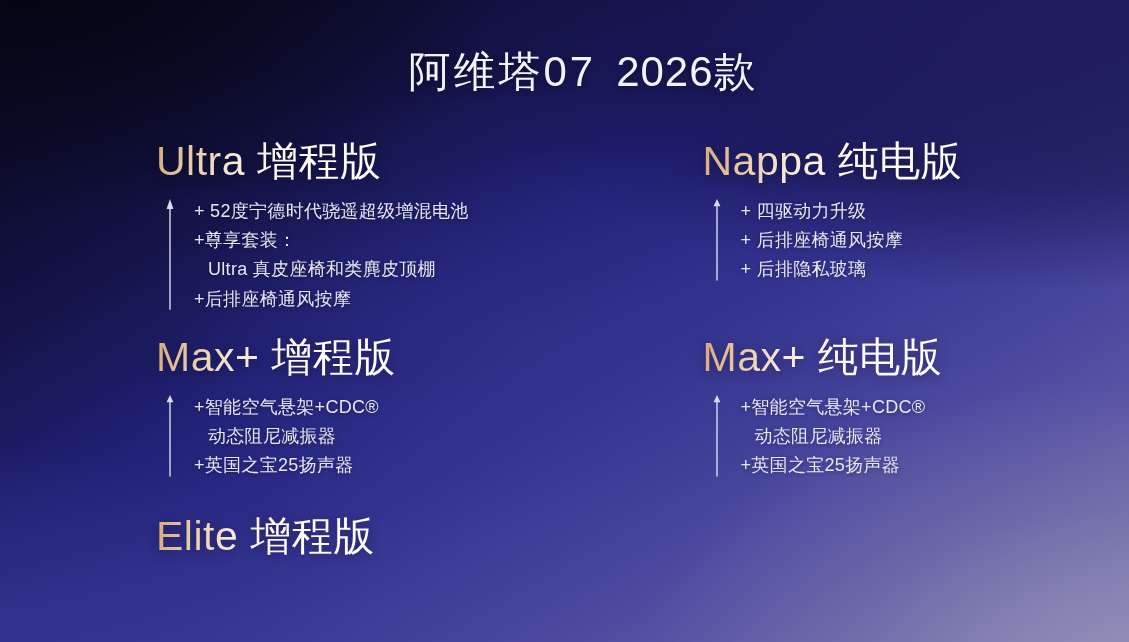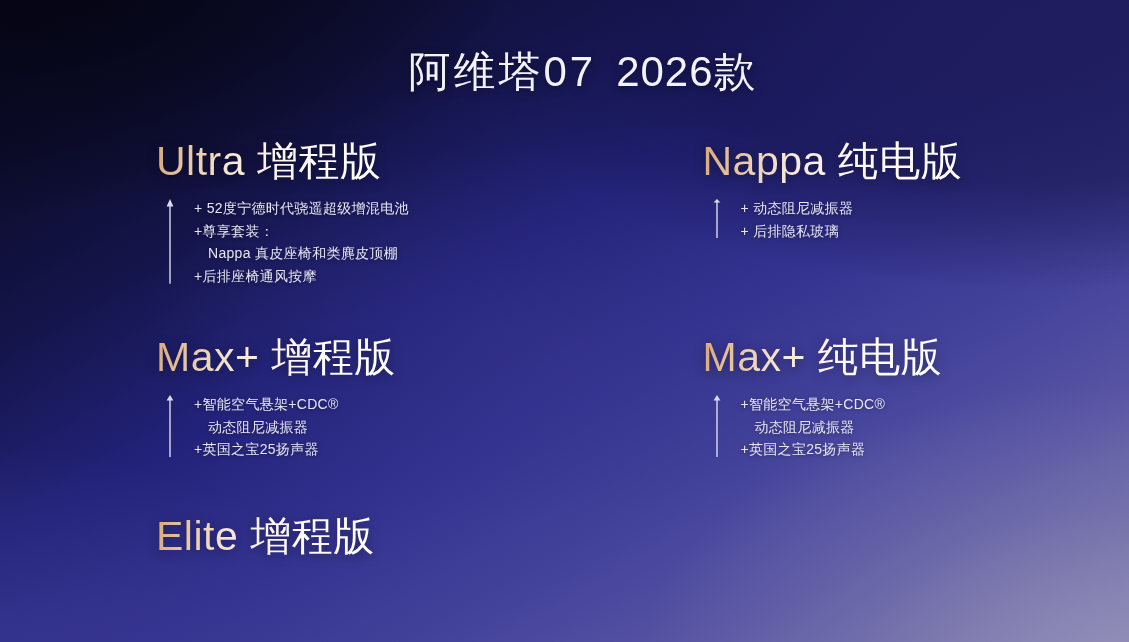--- a/index.html
+++ b/index.html
@@ -130,21 +130,21 @@
     bottom: 4px;
     width: 12px;
   }
   .arrow svg { display: block; width: 12px; height: 100%; }
 
   .feature-list {
     list-style: none;
     margin: 0;
     padding: 0;
     color: #e7e6f6;
-    font-size: 14px;
+    font-size: 18px;
     line-height: 1.62;
     letter-spacing: 0.3px;
     text-shadow: 0 1px 4px rgba(0,0,0,0.38);
     white-space: nowrap;
   }
   .feature-list li.indent { padding-left: 14px; }
 
   
   .tier-ultra  { position: absolute; top: 0px; left: 0; right: 0; }
   .tier-max    { position: absolute; top: 196px; left: 0; right: 0; }
@@ -175,21 +175,21 @@
           <div class="feature-block">
             <span class="arrow">
               <svg viewBox="0 0 12 100" preserveAspectRatio="none">
                 <line x1="6" y1="100" x2="6" y2="7" stroke="#dcdbee" stroke-width="1.4" vector-effect="non-scaling-stroke"></line>
                 <polygon points="6,0 2.6,9 9.4,9" fill="#dcdbee"></polygon>
               </svg>
             </span>
             <ul class="feature-list">
               <li>+ 52度宁德时代骁遥超级增混电池</li>
               <li>+尊享套装：</li>
-              <li class="indent">Nappa 真皮座椅和类麂皮顶棚</li>
+              <li class="indent">Ultra 真皮座椅和类麂皮顶棚</li>
               <li>+后排座椅通风按摩</li>
             </ul>
           </div>
         </div>
       </div>
 
       <div class="tier tier-max">
         <div class="tier-inner">
           <div class="tier-heading">Max+ 增程版</div>
           <div class="feature-block">
@@ -222,21 +222,22 @@
         <div class="tier-inner">
           <div class="tier-heading">Nappa 纯电版</div>
           <div class="feature-block">
             <span class="arrow">
               <svg viewBox="0 0 12 100" preserveAspectRatio="none">
                 <line x1="6" y1="100" x2="6" y2="7" stroke="#dcdbee" stroke-width="1.4" vector-effect="non-scaling-stroke"></line>
                 <polygon points="6,0 2.6,9 9.4,9" fill="#dcdbee"></polygon>
               </svg>
             </span>
             <ul class="feature-list">
-              <li>+ 动态阻尼减振器</li>
+              <li>+ 四驱动力升级</li>
+              <li>+ 后排座椅通风按摩</li>
               <li>+ 后排隐私玻璃</li>
             </ul>
           </div>
         </div>
       </div>
 
       <div class="tier tier-max">
         <div class="tier-inner">
           <div class="tier-heading">Max+ 纯电版</div>
           <div class="feature-block">

